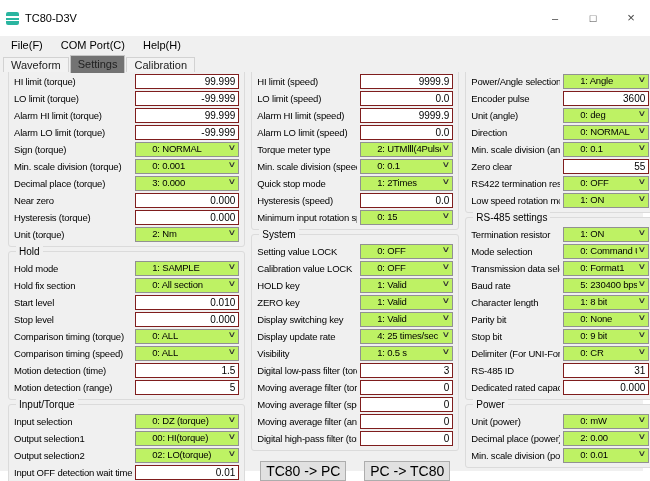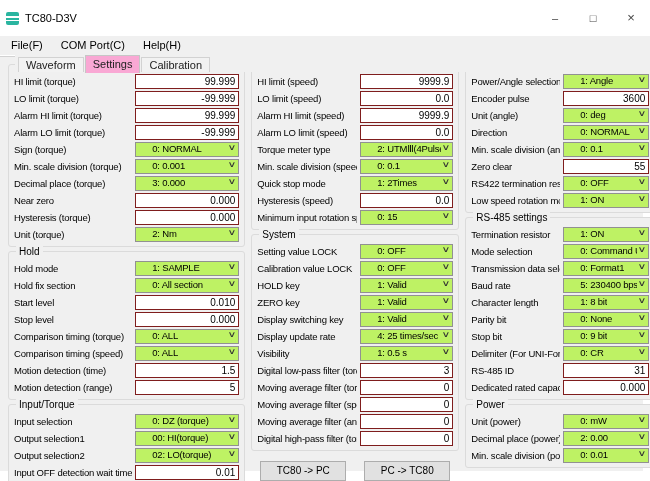--- a/index.html
+++ b/index.html
@@ -13,24 +13,24 @@
   .appicon{width:13px;height:13px;border-radius:2px;margin-right:6px;flex:0 0 auto;
     background:linear-gradient(#2ab5a0 0 4px,#ffffff 4px 6px,#2ab5a0 6px 8px,#ffffff 8px 9px,#2ab5a0 9px 13px);}
   .apptitle{font-size:11px;line-height:20px;}
   .wincontrols{margin-left:auto;display:flex;height:20px;}
   .winbtn{width:38px;text-align:center;font-size:11px;line-height:20px;color:#444;}
   .winbtn.close{font-size:13px;}
   
   .menubar{height:19px;background:#f0f0f0;display:flex;padding-left:2px;}
   .menuitem{font-size:11px;line-height:19px;padding:0 9px;}
   
-  .tabstrip{height:17px;background:#f0f0f0;display:flex;align-items:flex-end;padding-left:3px;position:relative;z-index:2;margin-left:15px;}
+  .tabstrip{height:17px;background:#f0f0f0;display:flex;align-items:flex-end;padding-left:3px;position:relative;z-index:2;}
   .tab{height:14px;line-height:14px;font-size:11px;padding:0 7px;border:1px solid #d2d2d2;border-bottom:none;
        background:#f2f2f2;margin-right:1px;color:#222;}
-  .tab.active{height:17px;line-height:17px;background:#f9a8d4;margin-bottom:-1px;border-color:#c6c6c6;}
+  .tab.active{height:17px;line-height:17px;background:#737373;margin-bottom:-1px;border-color:#c6c6c6;}
   
   .page{position:absolute;top:56px;left:0;width:643px;height:415px;background:#f0f0f0;
         border-top:1px solid #d2d2d2;box-sizing:border-box;padding:7px 0 0 8px;display:flex;}
   .col{display:flex;flex-direction:column;}
   .col0{width:264px;margin-right:6px;}
   .col1{width:208px;margin-right:6px;}
   .col2{width:190px;}
   
   .group{border:1px solid #dbdbdb;border-radius:3px;position:relative;background:#f0f0f0;
          padding:8px 5px 3px 5px;margin-bottom:4px;}
@@ -43,21 +43,21 @@
   .col1 .ctrl{width:93px;}
   .col2 .ctrl{width:86px;}
   .tinput{height:15px;line-height:14px;background:#fff;border:1px solid #7f1d1d;
           font-size:10px;text-align:right;padding:0 3px;overflow:hidden;white-space:nowrap;}
   .tselect{height:15px;background:#bef264;border:1px solid #919191;display:flex;
           align-items:flex-start;justify-content:space-between;padding:0 3px 0 16px;overflow:hidden;}
   .sval{font-size:9.5px;letter-spacing:-0.2px;white-space:nowrap;overflow:hidden;}
   .chev{font-size:8px;color:#333;transform:scaleX(1.5);flex:0 0 auto;margin-left:2px;}
   
   .btnrow{display:flex;justify-content:center;gap:18px;margin-top:6px;}
-  .xferbtn{width:86px;height:20px;line-height:18px;text-align:center;font-size:10px;
+  .xferbtn{width:86px;height:20px;line-height:18px;text-align:center;font-size:14px;
            background:#e1e1e1;border:1px solid #adadad;box-sizing:border-box;}
 </style>
 </head>
 <body>
 
 <div class="titlebar">
   <div class="appicon"></div>
   <div class="apptitle">TC80-D3V</div>
   <div class="wincontrols">
     <div class="winbtn">–</div>

